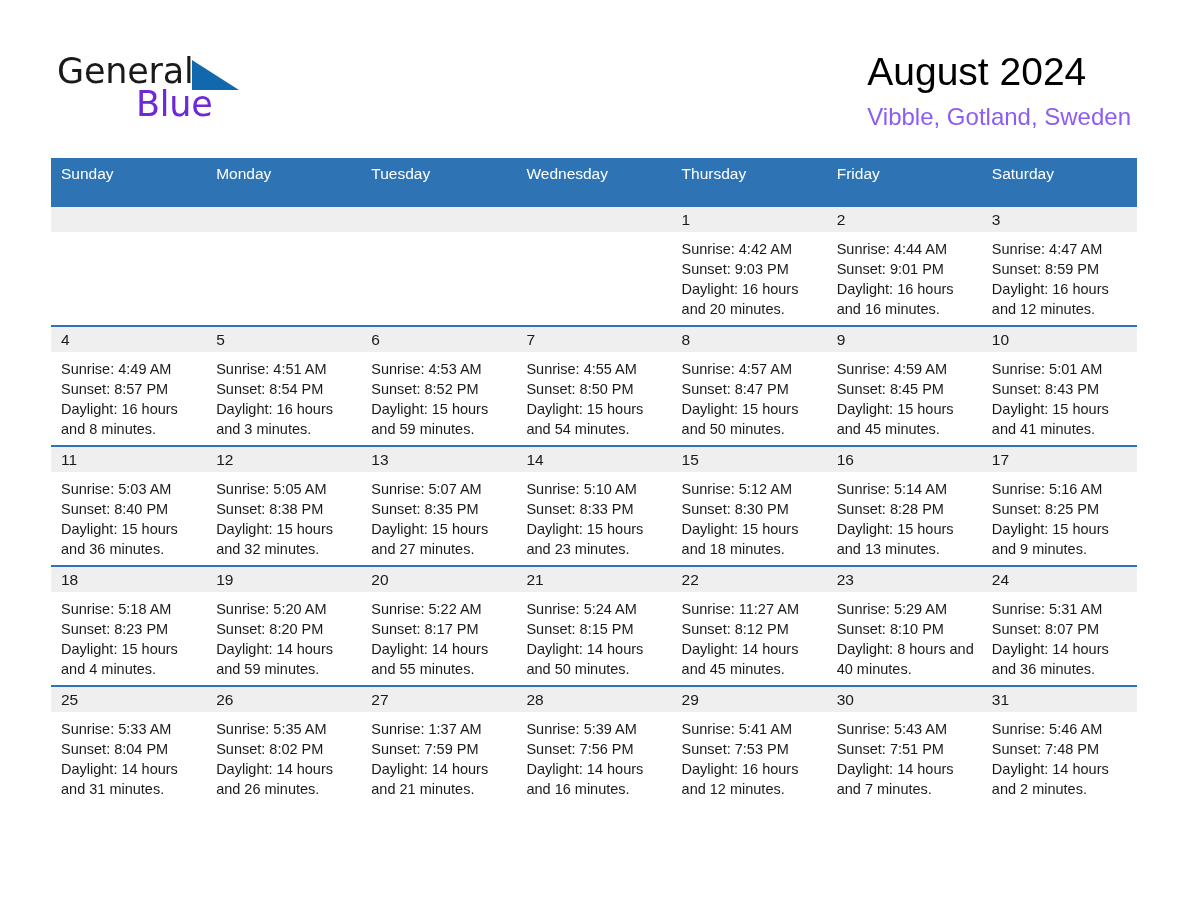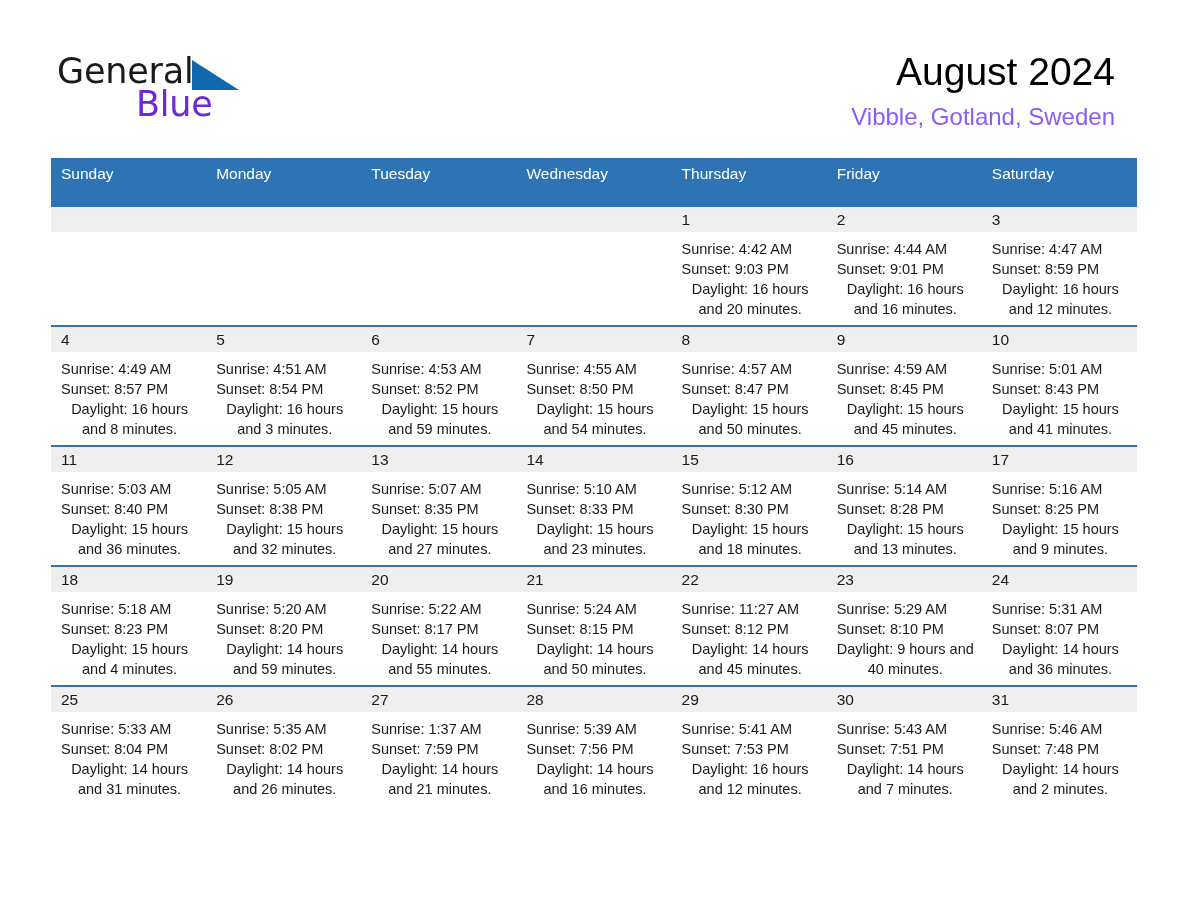--- a/index.html
+++ b/index.html
@@ -63,23 +63,22 @@
     top: 33px;
     font-size: 35px;
     line-height: 38px;
     color: #6d28d9;
     font-family: "DejaVu Sans", sans-serif;
     font-weight: 400;
     letter-spacing: -0.2px;
   }
   .title-block {
     position: absolute;
-    right: 73px;
+    right: 57px;
     top: 48px;
-    text-align: right;
   }
   .cal-title {
     font-size: 39px;
     line-height: 48px;
     font-weight: 400;
     color: #000;
     white-space: nowrap;
   }
   .cal-subtitle {
     font-size: 24px;
@@ -137,21 +136,20 @@
     padding: 7px 8px 0 10px;
     font-size: 14.5px;
     line-height: 20px;
     color: #1a1a1a;
   }
   .cell-line {
     white-space: nowrap;
   }
   .cell-daylight {
     white-space: normal;
-    text-align: center;
   }
 </style>
 </head>
 <body>
 
 <div class="page">
 
   <div class="top-header">
 
     <div class="logo">
@@ -377,21 +375,21 @@
               <div class="cell-line">Sunrise: 11:27 AM</div>
               <div class="cell-line">Sunset: 8:12 PM</div>
               <div class="cell-daylight">Daylight: 14 hours and 45 minutes.</div>
             </div>
           </td>
           <td>
             <div class="daynum-band">23</div>
             <div class="cell-body">
               <div class="cell-line">Sunrise: 5:29 AM</div>
               <div class="cell-line">Sunset: 8:10 PM</div>
-              <div class="cell-daylight">Daylight: 9 hours and 40 minutes.</div>
+              <div class="cell-daylight">Daylight: 8 hours and 40 minutes.</div>
             </div>
           </td>
           <td>
             <div class="daynum-band">24</div>
             <div class="cell-body">
               <div class="cell-line">Sunrise: 5:31 AM</div>
               <div class="cell-line">Sunset: 8:07 PM</div>
               <div class="cell-daylight">Daylight: 14 hours and 36 minutes.</div>
             </div>
           </td>

